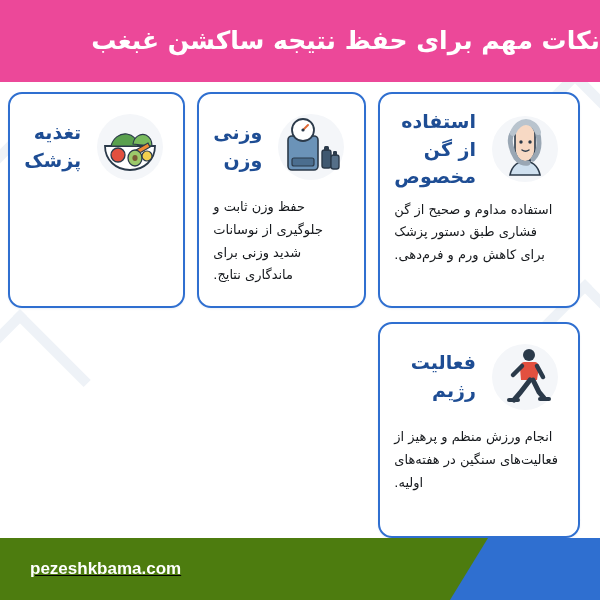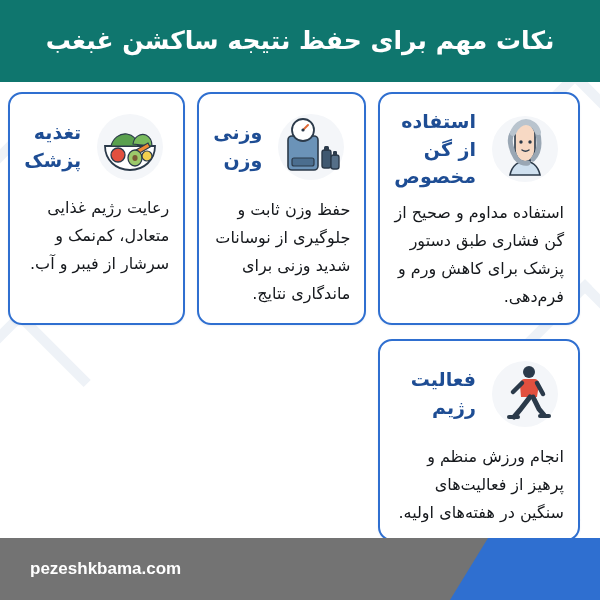--- a/index.html
+++ b/index.html
@@ -19,34 +19,35 @@
   }
   .bg-deco .c1{left:-20px;top:140px;}
   .bg-deco .c2{left:-30px;top:330px;}
   .bg-deco .c3{right:-25px;top:90px;}
   .bg-deco .c4{right:-35px;top:300px;}
   .bg-deco .c5{right:40px;top:470px;}
 
   
   .header{
     position:absolute;left:0;top:0;width:600px;height:82px;
-    background:#0f766e;
-    display:flex;align-items:center;justify-content:center;
+    background:#ec4899;
+    display:flex;align-items:center;
   }
   .header .title{
     color:#ffffff;font-size:25px;font-weight:bold;
     letter-spacing:0;text-align:center;line-height:1.2;
     direction:rtl;
   }
 
   
   .footer{
     position:absolute;left:0;bottom:0;width:600px;height:62px;
-    background:#737373;display:flex;align-items:center;
+    background:#4d7c0f;display:flex;align-items:center;
     direction:ltr;
+    text-decoration:underline;
   }
   .footer .site{
     color:#ffffff;font-size:17px;font-weight:bold;margin-left:30px;
     font-family:"Liberation Sans",sans-serif;
   }
   .footer .accent{
     position:absolute;right:0;top:0;width:150px;height:62px;
     background:#2f6fd0;
     clip-path:polygon(38px 0,150px 0,150px 62px,0 62px);
   }
@@ -67,22 +68,22 @@
   .card-top{display:flex;flex-direction:row;align-items:center;gap:10px;}
   .card-icon{
     width:78px;height:78px;flex:0 0 78px;
     display:flex;align-items:center;justify-content:center;
   }
   .card-title{
     flex:1;color:#1e4d94;font-size:19px;font-weight:bold;
     text-align:right;line-height:1.45;direction:rtl;
   }
   .card-body{
-    margin-top:8px;color:#15181c;font-size:16px;line-height:1.75;
-    text-align:right;direction:rtl;
+    margin-top:8px;color:#15181c;font-size:13px;line-height:1.75;
+    text-align:left;direction:rtl;
   }
   .card-2 .card-body,.card-4 .card-body{margin-top:10px;}
   svg{display:block;}
 </style>
 </head>
 <body>
 
 <div class="page">
 
   <div class="bg-deco">
@@ -164,21 +165,20 @@
             <path d="M43 40l12-7 2 4-12 7z" fill="#ef8b33" stroke="#2b3a4a" stroke-width="1.2"></path>
 
             <ellipse cx="42" cy="48" rx="7" ry="8" fill="#9cc96b" stroke="#2b3a4a" stroke-width="1.3"></ellipse>
             <ellipse cx="42" cy="48" rx="2.6" ry="3" fill="#7a5a35"></ellipse>
 
             <circle cx="54" cy="46" r="5" fill="#f3d04e" stroke="#2b3a4a" stroke-width="1.2"></circle>
           </svg>
         </div>
         <div class="card-title">تغذیه پزشک</div>
       </div>
-      <div class="card-body">رعایت رژیم غذایی متعادل، کم‌نمک و سرشار از فیبر و آب.</div>
     </div>
 
     <div class="card card-4">
       <div class="card-top">
         <div class="card-icon">
           <svg width="74" height="74" viewBox="0 0 74 74">
             <circle cx="37" cy="37" r="33" fill="#f4f6f9"></circle>
 
             <circle cx="41" cy="15" r="6" fill="#2b3a4a"></circle>
 

